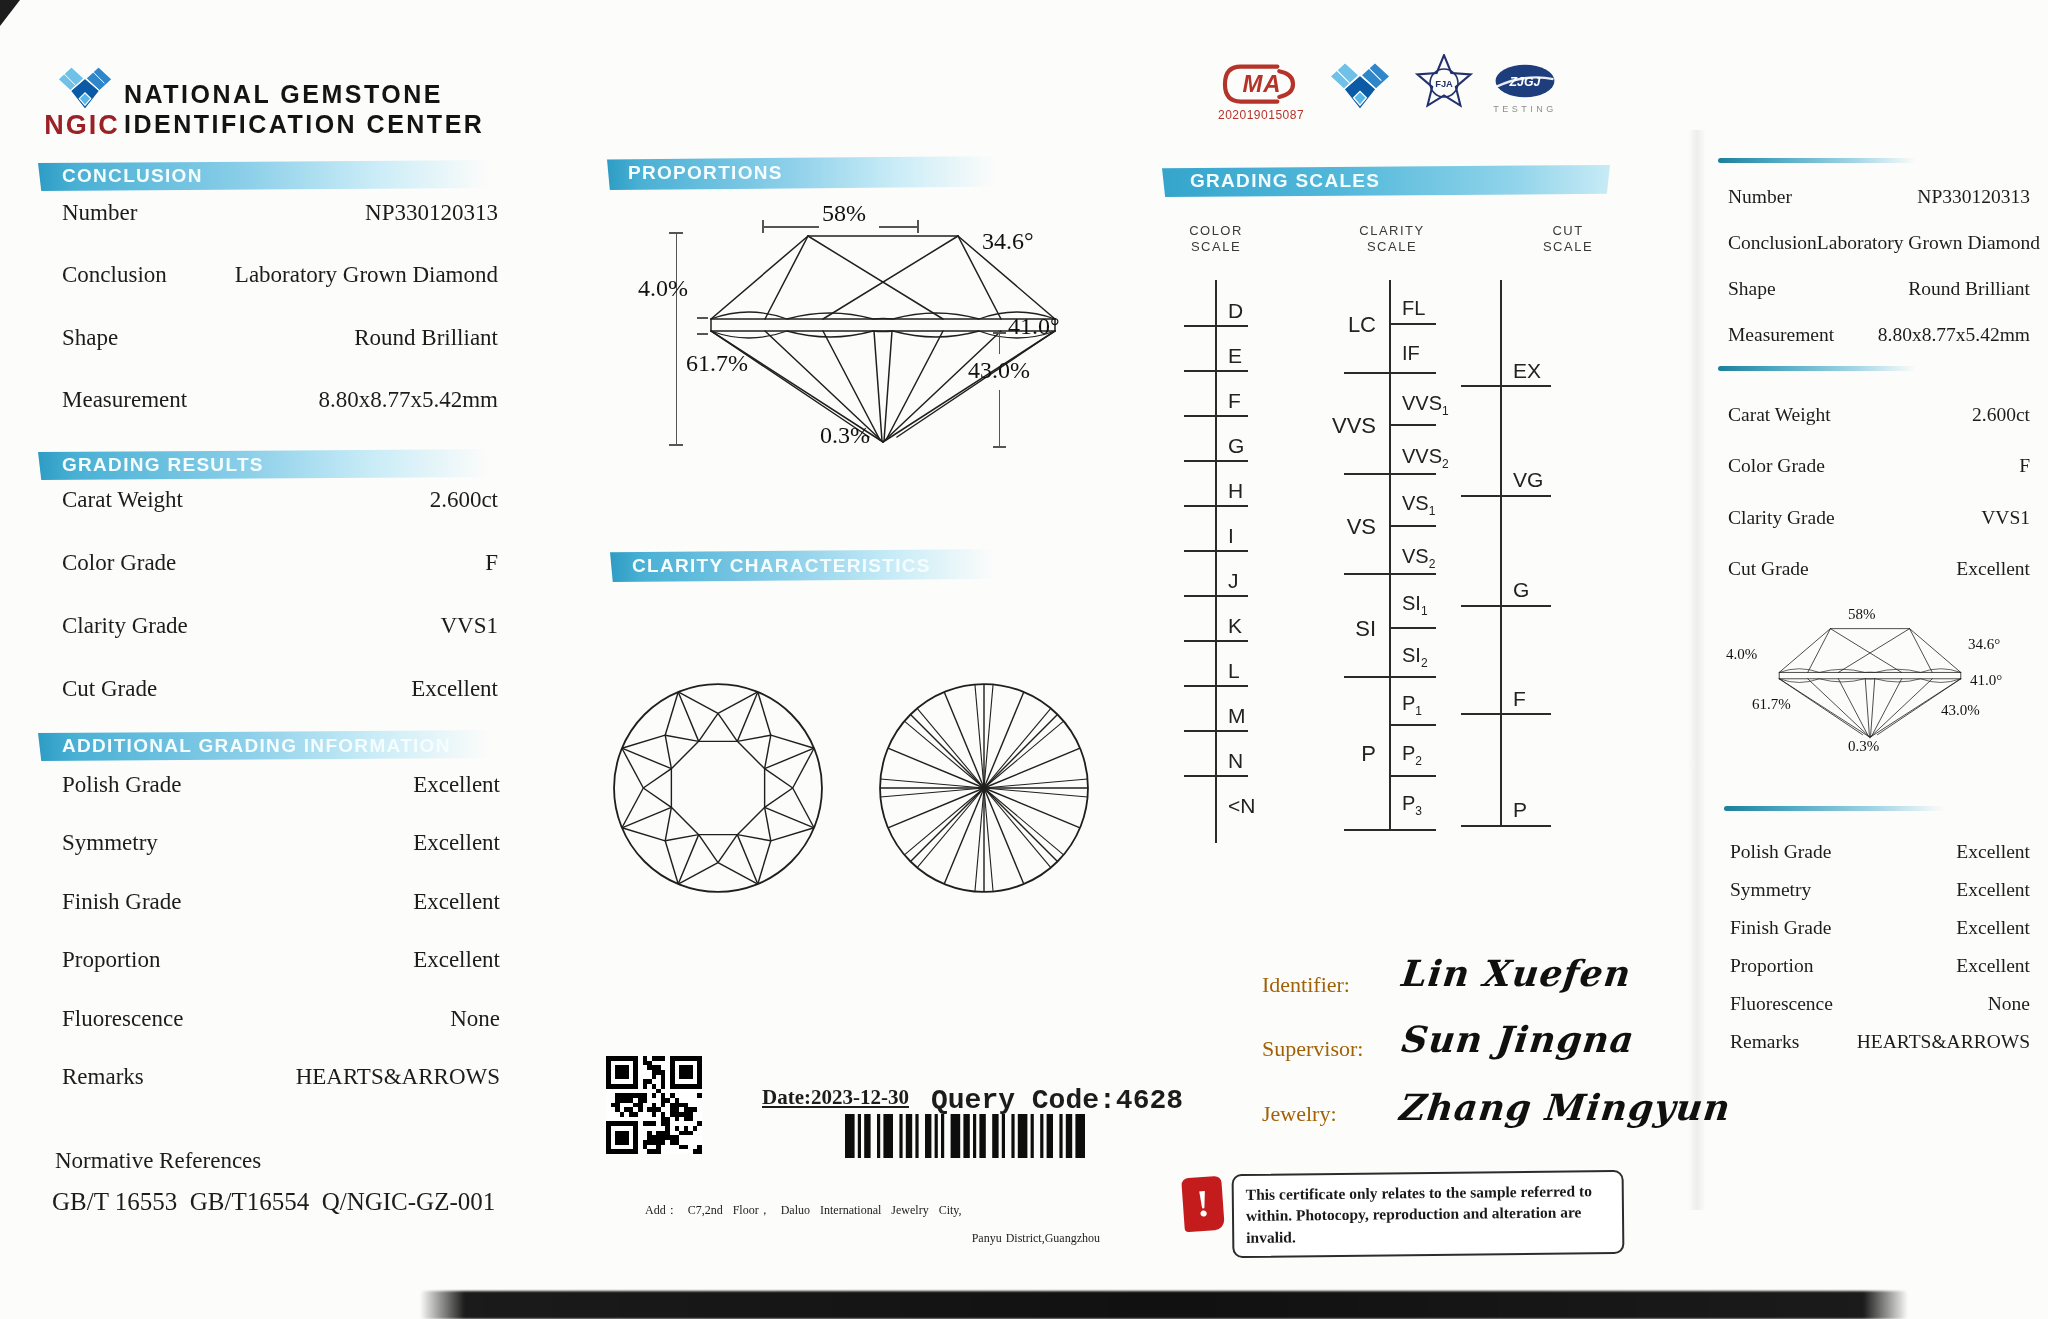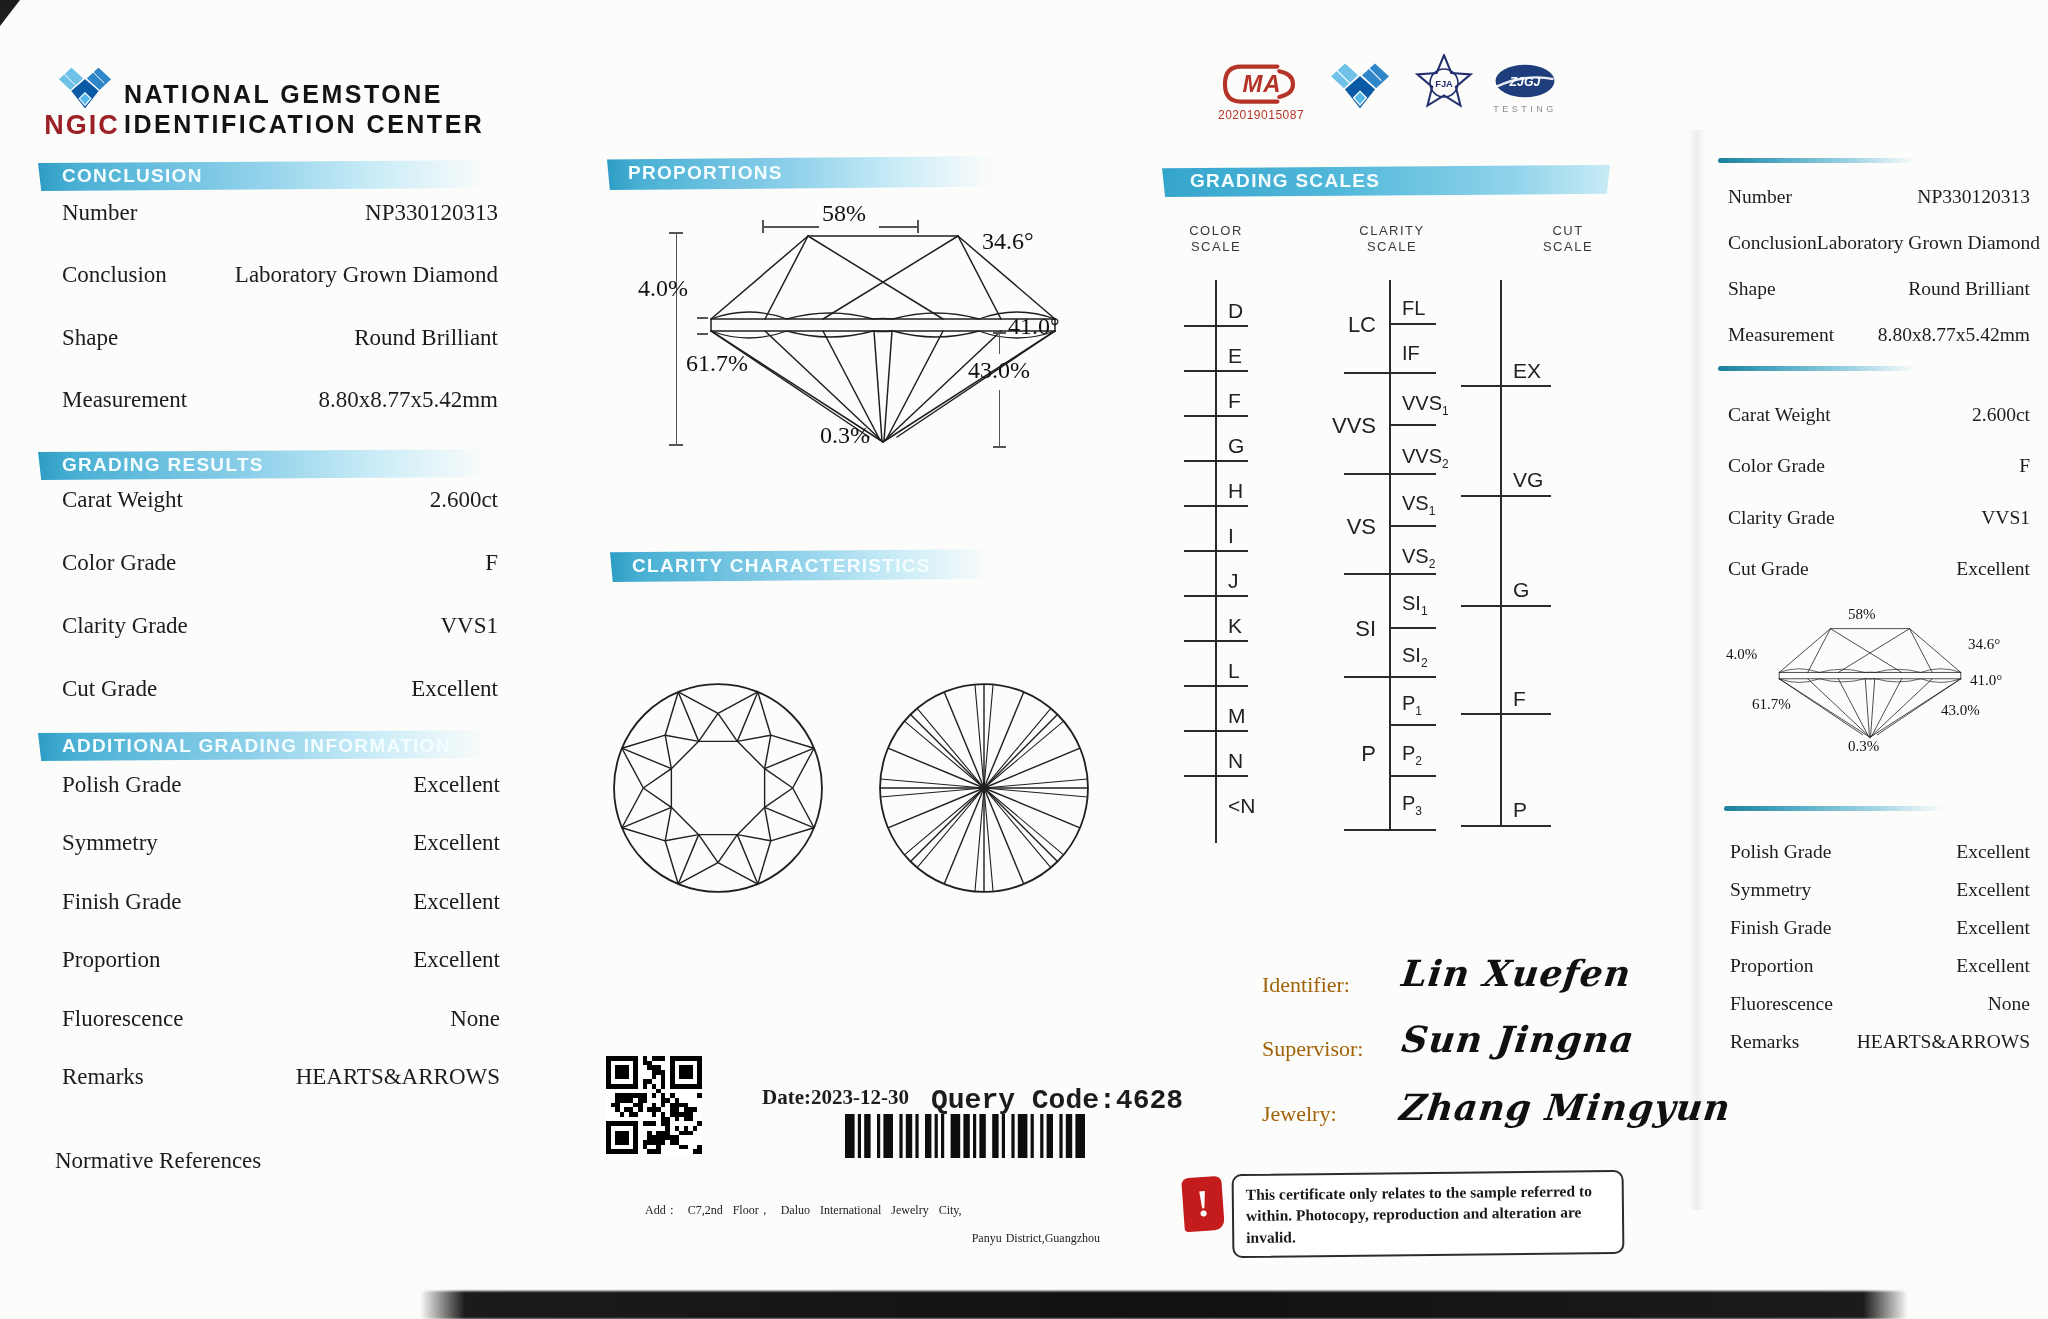--- a/index.html
+++ b/index.html
@@ -145,20 +145,21 @@
         <span class="flbl">Fluorescence</span>
         <span class="fval">None</span>
       </div>
       <div class="frow">
         <span class="flbl">Remarks</span>
         <span class="fval">HEARTS&amp;ARROWS</span>
       </div>
     </div>
 
   <div id="normative-title" class="abs" style="left:55px;top:1148px;">Normative References</div>
+  <div id="normative-refs" class="abs" style="left:52px;top:1188px;">GB/T 16553  GB/T16554  Q/NGIC-GZ-001</div>
 
   <div class="bar abs" style="left:607px;top:156px;width:400px;height:34px;line-height:34px;padding-left:21px;">PROPORTIONS</div>
 
   <div class="abs" style="left:703px;top:224px;width:360px;height:230px;">
     <svg id="profileMain" width="360" height="230" viewBox="0 0 360 230">
         <line x1="105" y1="12" x2="255" y2="12" stroke="#1f1f1f" stroke-width="1.5" stroke-linecap="round"></line>
         <line x1="8" y1="95" x2="105" y2="12" stroke="#1f1f1f" stroke-width="1.5" stroke-linecap="round"></line>
         <line x1="255" y1="12" x2="352" y2="95" stroke="#1f1f1f" stroke-width="1.5" stroke-linecap="round"></line>
         <line x1="8" y1="95" x2="352" y2="95" stroke="#1f1f1f" stroke-width="1.5" stroke-linecap="round"></line>
         <line x1="8" y1="107" x2="352" y2="107" stroke="#1f1f1f" stroke-width="1.5" stroke-linecap="round"></line>
@@ -423,21 +424,21 @@
         <rect x="1" y="1" width="5" height="5" fill="#fff"></rect>
         <rect x="2" y="2" width="3" height="3" fill="#000"></rect>
         <rect x="14" y="0" width="7" height="7" fill="#000"></rect>
         <rect x="15" y="1" width="5" height="5" fill="#fff"></rect>
         <rect x="16" y="2" width="3" height="3" fill="#000"></rect>
         <rect x="0" y="14" width="7" height="7" fill="#000"></rect>
         <rect x="1" y="15" width="5" height="5" fill="#fff"></rect>
         <rect x="2" y="16" width="3" height="3" fill="#000"></rect>
       </svg>
   </div>
-  <div id="date" class="abs" style="left:762px;top:1085px;">Date:2023-12-30</div>
+  <div id="date" class="abs" style="left:762px;top:1085px;text-decoration:underline;">Date:2023-12-30</div>
   <div id="query" class="abs" style="left:931px;top:1085px;font-weight:bold;font-size:28px;font-family:Liberation Mono, monospace;">Query Code:4628</div>
   <div class="abs" style="left:843px;top:1112px;width:242px;height:50px;">
     <svg id="barcodeSvg" width="242" height="50" viewBox="0 0 242 50">
         <rect x="2" y="2" width="9.600000000000001" height="44" fill="#0d0d0d"></rect>
         <rect x="14.8" y="2" width="3.2" height="44" fill="#0d0d0d"></rect>
         <rect x="21.2" y="2" width="6.4" height="44" fill="#0d0d0d"></rect>
         <rect x="34" y="2" width="3.2" height="44" fill="#0d0d0d"></rect>
         <rect x="40.400000000000006" y="2" width="9.600000000000001" height="44" fill="#0d0d0d"></rect>
         <rect x="56.400000000000006" y="2" width="3.2" height="44" fill="#0d0d0d"></rect>
         <rect x="62.80000000000001" y="2" width="6.4" height="44" fill="#0d0d0d"></rect>

